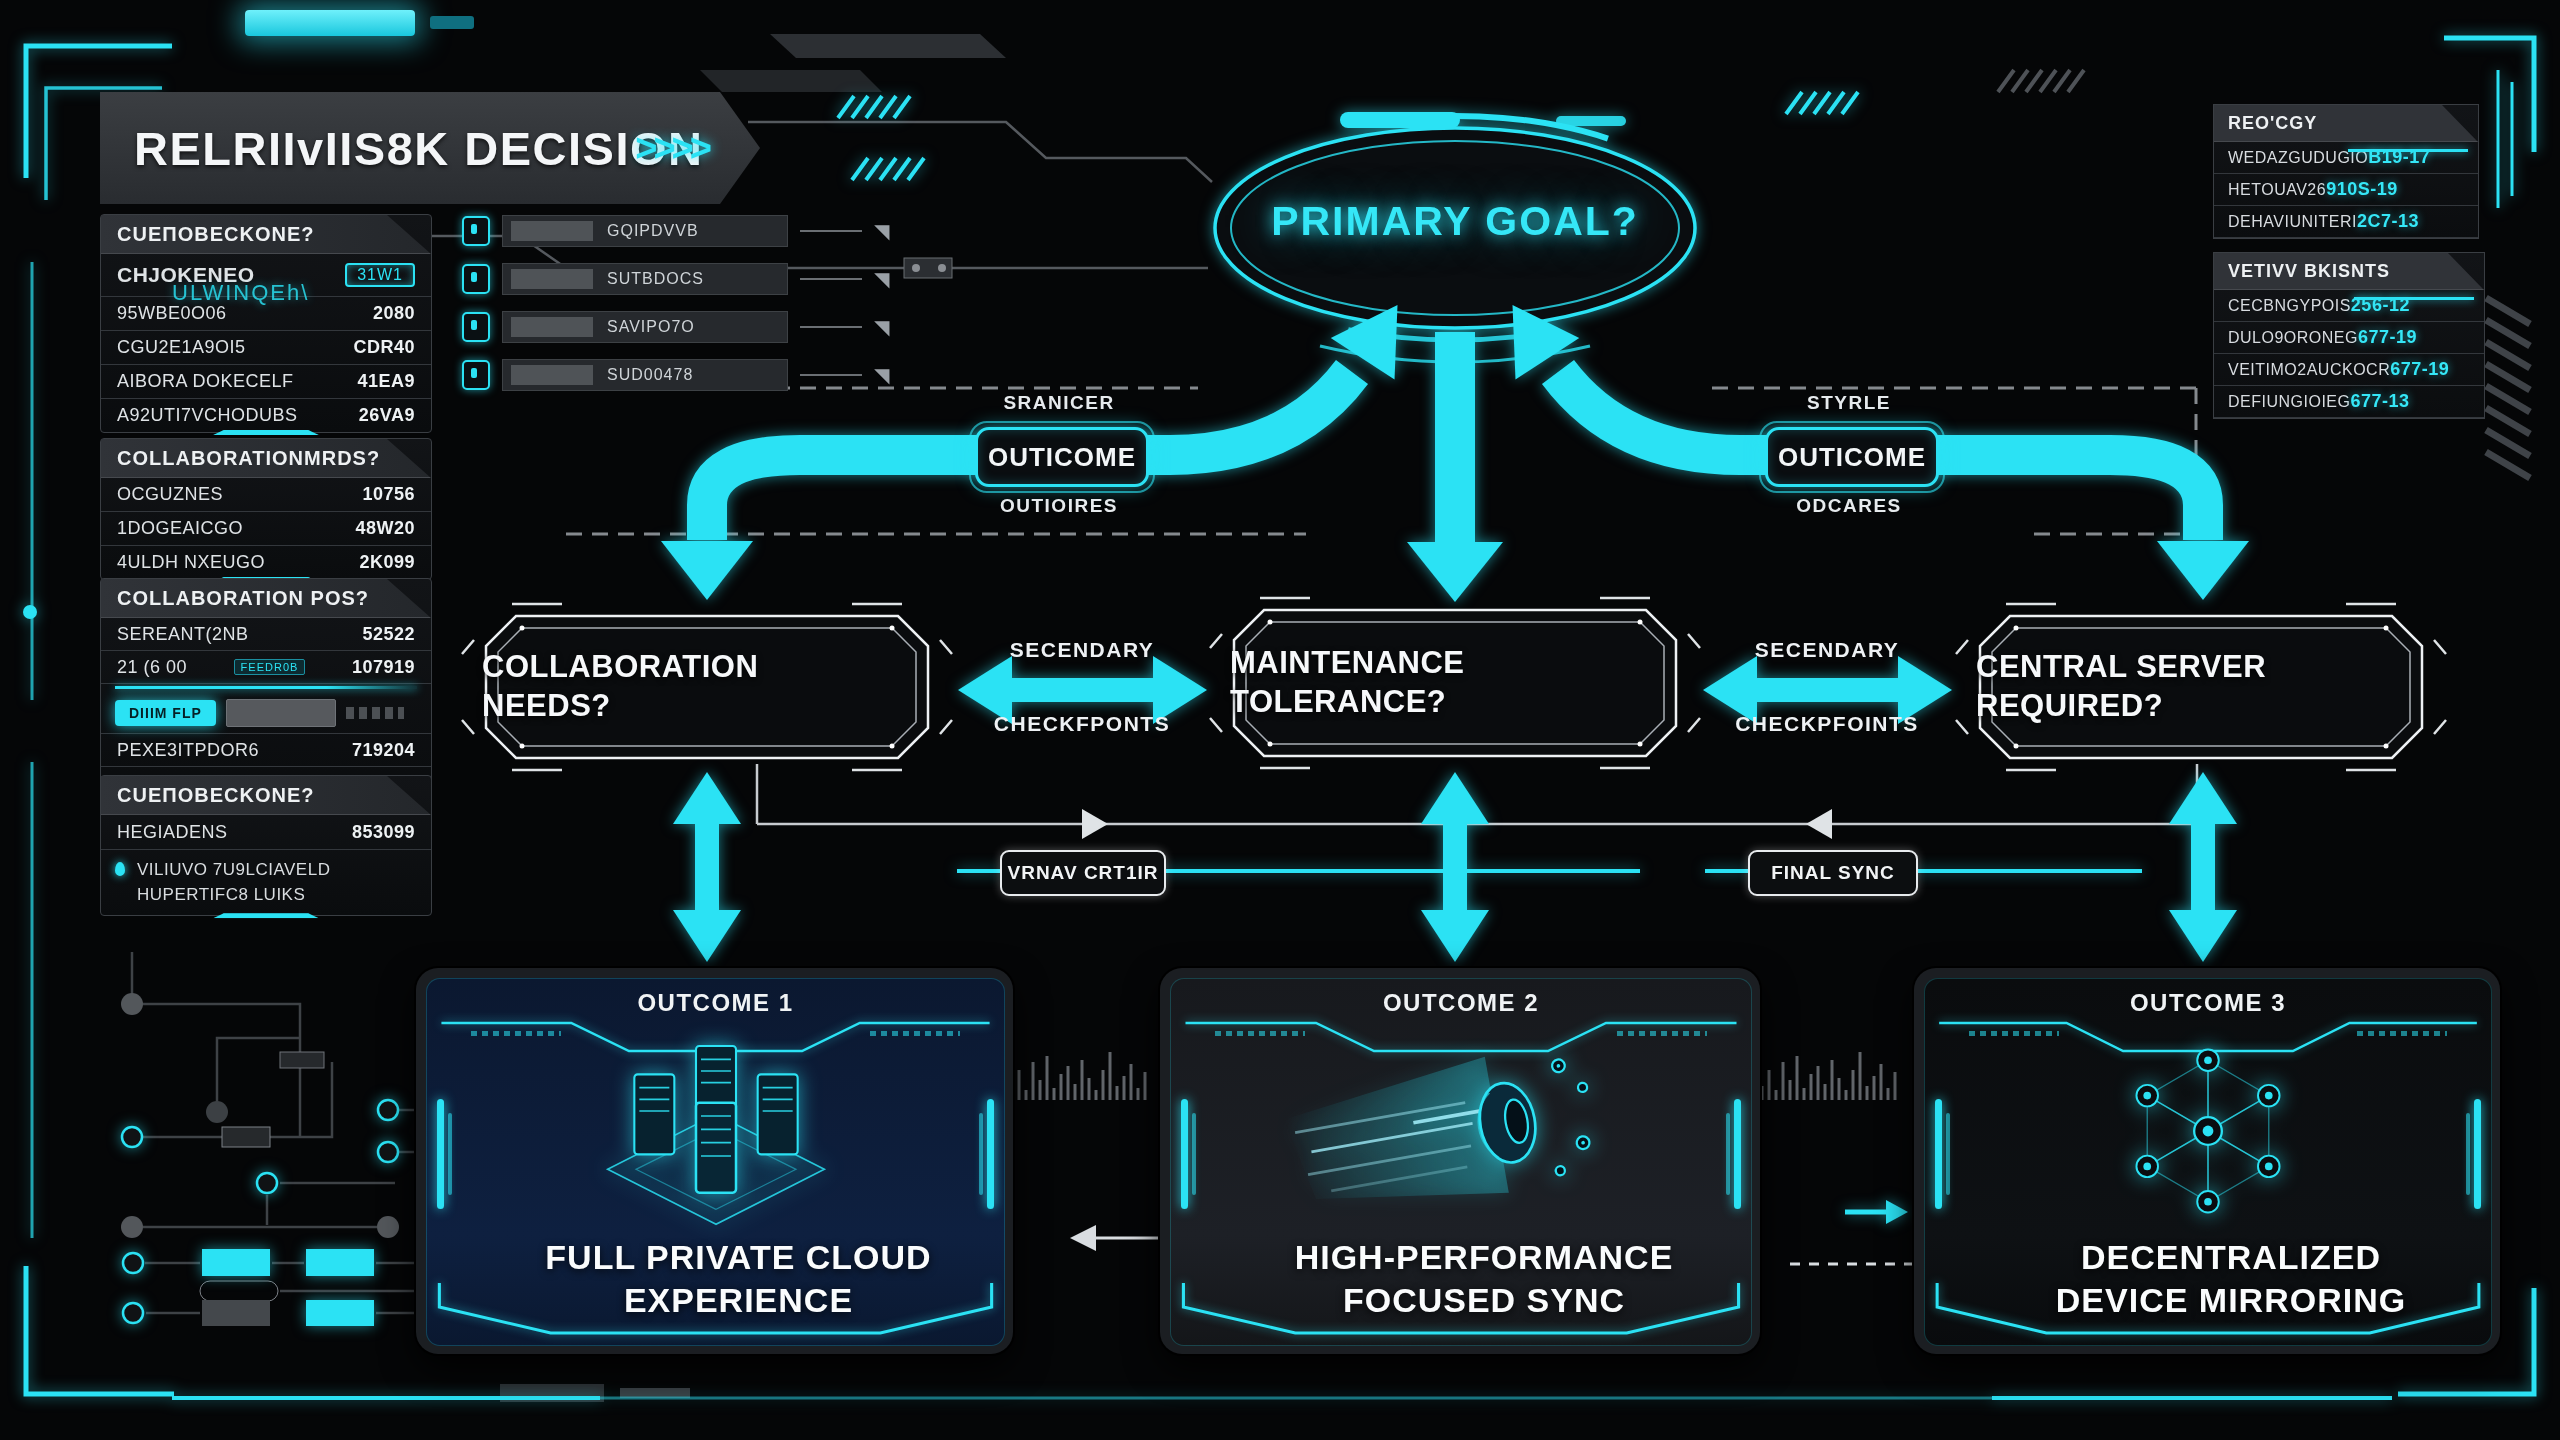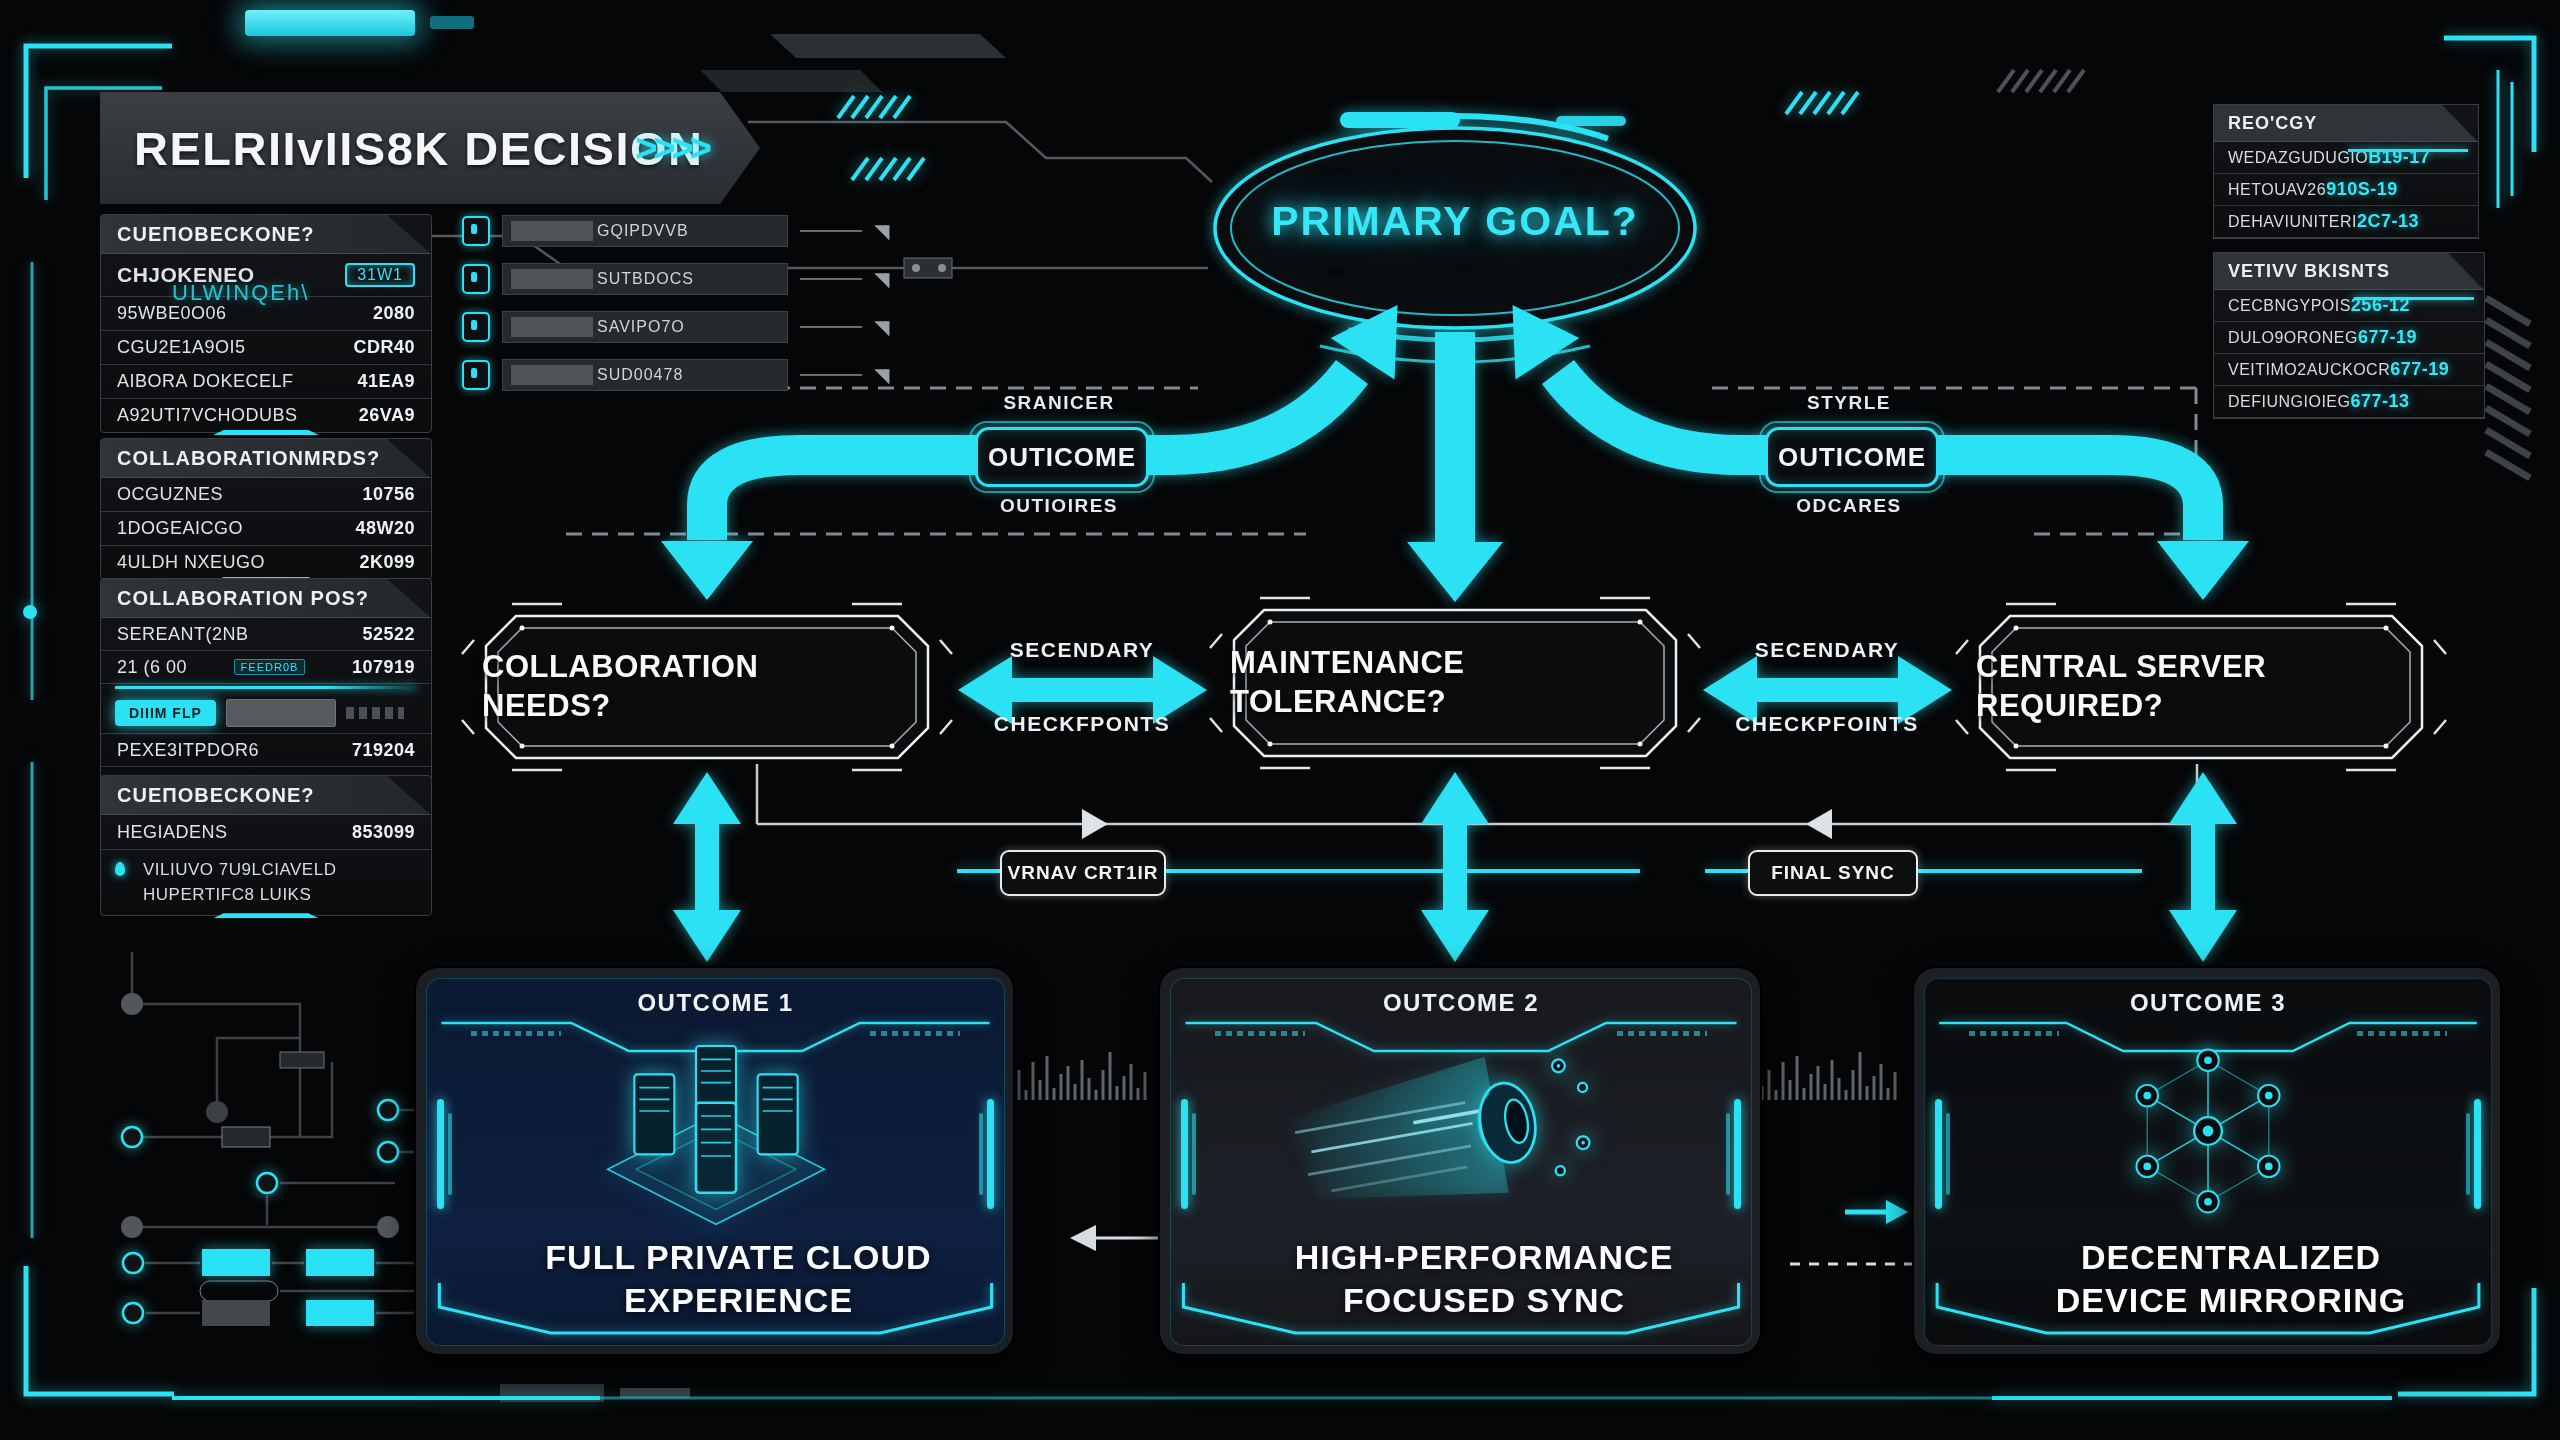--- a/index.html
+++ b/index.html
@@ -43,29 +43,29 @@
     padding:2px 10px;letter-spacing:1px;box-shadow:0 0 8px rgba(43,226,244,.5) inset;}
   .meterline{margin:2px 14px 4px;height:3px;background:linear-gradient(90deg,#2be2f4 70%,rgba(43,226,244,.15));
     box-shadow:0 0 8px rgba(43,226,244,.8);}
   .togglerow{display:flex;align-items:center;gap:10px;padding:6px 14px;border-bottom:1px solid #33373c;}
   .pill{background:#2be2f4;color:#062126;font-weight:700;font-size:14px;border-radius:4px;
     padding:5px 14px;letter-spacing:1px;box-shadow:0 0 14px rgba(43,226,244,.8);}
   .grayinput{width:108px;height:26px;background:#56595d;border:1px solid #6e7277;border-radius:2px;}
   .minibars{width:58px;height:12px;background:repeating-linear-gradient(90deg,#4c5054 0 8px,transparent 8px 13px);}
   .mini-cyan{font-size:11px;color:#2be2f4;letter-spacing:1px;background:#0d2b31;border:1px solid #1b8fa0;
     padding:1px 6px;border-radius:2px;}
-  .notebullet{display:flex;gap:18px;padding:8px 14px;font-size:17px;color:#d9dde0;line-height:1.45;letter-spacing:.5px;}
+  .notebullet{display:flex;gap:12px;padding:8px 14px;font-size:17px;color:#d9dde0;line-height:1.45;letter-spacing:.5px;}
   .dotcyan{width:10px;height:14px;background:#2be2f4;border-radius:50% 50% 50% 50%/60% 60% 40% 40%;
     margin-top:4px;box-shadow:0 0 8px rgba(43,226,244,.9);flex:0 0 auto;}
   
   .lg-row{left:462px;height:32px;display:flex;align-items:center;gap:12px;z-index:3;}
   .lg-ic{width:24px;height:26px;border:2px solid #2be2f4;border-radius:5px;position:relative;
     box-shadow:0 0 8px rgba(43,226,244,.6);background:#0a1013;}
   .lg-ic::after{content:'';position:absolute;left:7px;top:6px;width:6px;height:10px;background:#2be2f4;border-radius:2px;}
-  .lg-bar{width:268px;height:30px;background:#26292d;border:1px solid #3d4145;display:flex;align-items:center;gap:4px;padding:0 8px;}
+  .lg-bar{width:268px;height:30px;background:#26292d;border:1px solid #3d4145;display:flex;align-items:center;gap:14px;padding:0 8px;}
   .lg-swatch{width:82px;height:20px;background:#4f5357;}
   .lg-lab{font-size:16px;color:#cfd4d8;letter-spacing:1px;}
   .lg-line{width:62px;height:2px;background:#6a6e73;}
   .lg-arrow{color:#9aa0a6;font-size:20px;transform:scaleX(-1);}
   
   .primary-txt{left:1255px;top:198px;width:400px;font-size:41px;font-weight:700;letter-spacing:2px;
     color:#35e7f7;text-shadow:0 0 16px rgba(43,226,244,.95),0 0 40px rgba(43,226,244,.5);z-index:4;}
   
   .chip{border:3px solid #2be2f4;border-radius:14px;background:#0a0d10;z-index:4;
     display:flex;align-items:center;justify-content:center;

